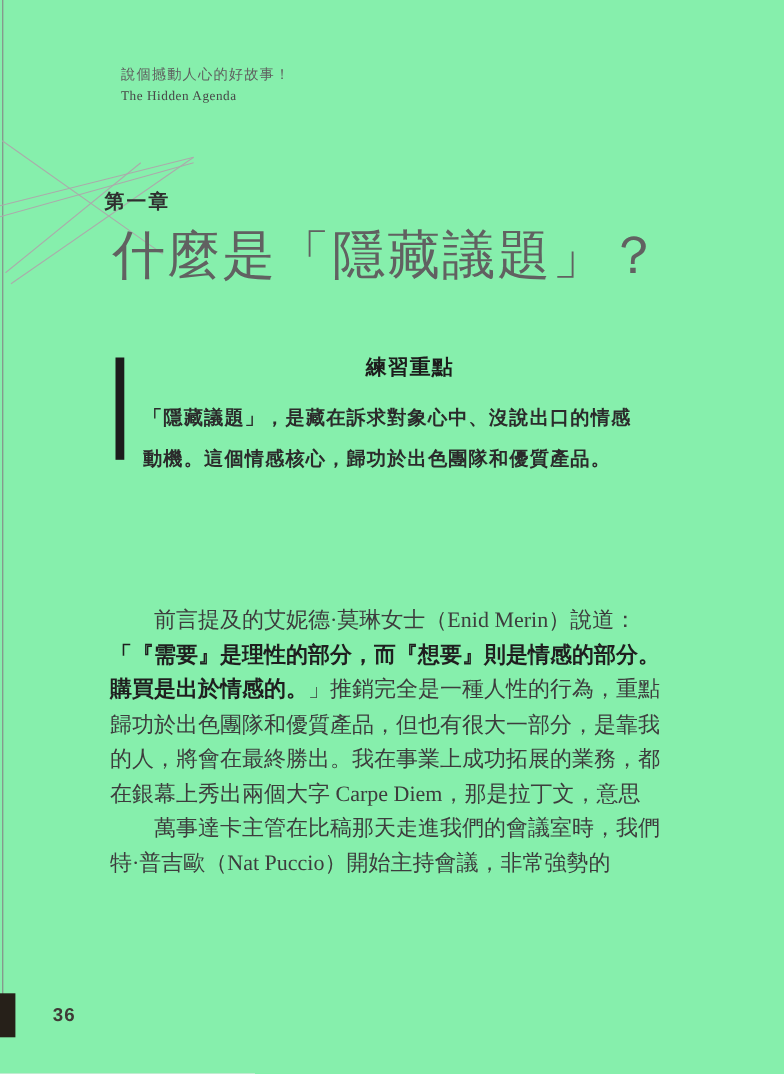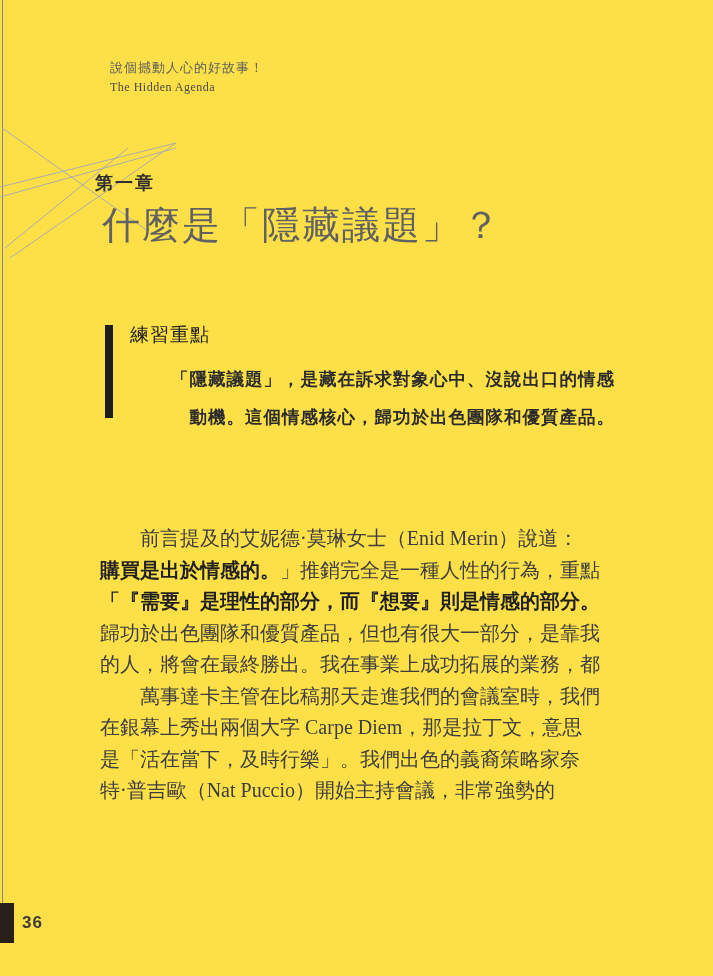--- a/index.html
+++ b/index.html
@@ -1,20 +1,20 @@
 <!DOCTYPE html>
 <html><head>
 <meta charset="utf-8">
 <style>
   html, body { margin: 0; padding: 0; background: #e9e9e9; }
   .page {
     position: relative;
     width: 713px;
     height: 976px;
-    background: #fde047;
+    background: #86efac;
     overflow: hidden;
     font-family: "Liberation Serif", "DejaVu Serif", serif;
   }
   .edge-line {
     position: absolute;
     left: 2px; top: 0;
     width: 1px; height: 940px;
     background: #858585;
   }
   .running-header {
@@ -45,21 +45,21 @@
     font-family: "Liberation Sans", "DejaVu Sans", sans-serif;
     font-size: 18px;
     font-weight: bold;
     color: #2f2f2f;
     letter-spacing: 2px;
   }
   .chapter-title {
     position: absolute;
     left: 102px; top: 200px;
     font-family: "Liberation Serif", "DejaVu Serif", serif;
-    font-size: 38px;
+    font-size: 48px;
     color: #616161;
     letter-spacing: 2px;
     white-space: nowrap;
   }
   .practice-box {
     position: absolute;
     left: 105px; top: 322px;
     width: 510px;
   }
   .practice-box .bar {
@@ -67,38 +67,38 @@
     left: 0; top: 3px;
     width: 8px; height: 93px;
     background: #1c1c1c;
   }
   .practice-box .content {
     margin-left: 25px;
     font-family: "Liberation Sans", "DejaVu Sans", sans-serif;
   }
   .practice-box .heading {
     font-size: 19px;
-    font-weight: normal;
+    font-weight: bold;
     color: #1c1c1c;
     letter-spacing: 1px;
     line-height: 26px;
     margin-bottom: 12px;
+    text-align: center;
   }
   .practice-box .box-line {
     font-size: 17.5px;
     font-weight: 600;
     color: #2b2b2b;
     letter-spacing: 1px;
     line-height: 38px;
     white-space: nowrap;
-    text-align: right;
   }
   .body-text {
     position: absolute;
-    left: 100px; top: 523px;
+    left: 100px; top: 549px;
     width: 514px;
     font-size: 20px;
     color: #3d3d3d;
     line-height: 31.5px;
   }
   .body-text .line {
     text-align: justify;
     white-space: nowrap;
   }
   .body-text .line.indent { text-indent: 2em; }
@@ -109,21 +109,21 @@
     color: #1f1f1f;
   }
   .edge-tab {
     position: absolute;
     left: 0; top: 903px;
     width: 14px; height: 40px;
     background: #262019;
   }
   .page-number {
     position: absolute;
-    left: 22px; top: 913px;
+    left: 48px; top: 913px;
     font-family: "Liberation Sans", "DejaVu Sans", sans-serif;
     font-size: 17px;
     font-weight: bold;
     color: #3f3a36;
     letter-spacing: 1px;
   }
 </style>
 </head>
 <body>
 
@@ -155,29 +155,28 @@
     <div class="content">
       <div class="heading">練習重點</div>
       <div class="box-line">「隱藏議題」，是藏在訴求對象心中、沒說出口的情感</div>
       <div class="box-line">動機。這個情感核心，歸功於出色團隊和優質產品。</div>
     </div>
   </div>
 
   <div class="body-text">
     <div>
       <div class="line indent">前言提及的艾妮德·莫琳女士（Enid Merin）說道：</div>
+      <div class="line bold-line">「『需要』是理性的部分，而『想要』則是情感的部分。</div>
       <div class="line"><span class="bold-seg">購買是出於情感的。</span><span>」推銷完全是一種人性的行為，重點</span></div>
-      <div class="line bold-line">「『需要』是理性的部分，而『想要』則是情感的部分。</div>
       <div class="line">歸功於出色團隊和優質產品，但也有很大一部分，是靠我</div>
       <div class="line">的人，將會在最終勝出。我在事業上成功拓展的業務，都</div>
     </div>
     <div>
+      <div class="line">在銀幕上秀出兩個大字 Carpe Diem，那是拉丁文，意思</div>
       <div class="line indent">萬事達卡主管在比稿那天走進我們的會議室時，我們</div>
-      <div class="line">在銀幕上秀出兩個大字 Carpe Diem，那是拉丁文，意思</div>
-      <div class="line">是「活在當下，及時行樂」。我們出色的義裔策略家奈</div>
       <div class="line">特·普吉歐（Nat Puccio）開始主持會議，非常強勢的</div>
     </div>
   </div>
 
   <div class="edge-tab"></div>
   <div class="page-number">36</div>
 
 </div>
 
 </body></html>

